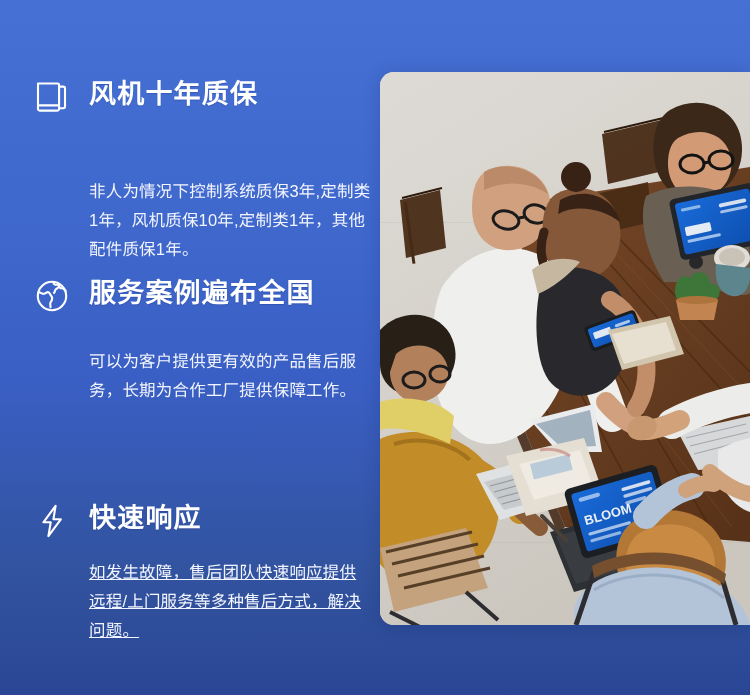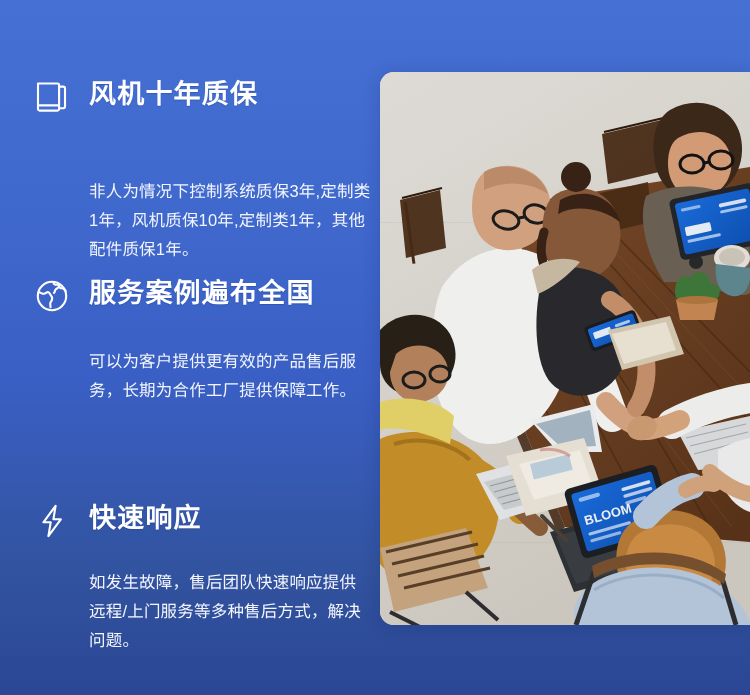--- a/index.html
+++ b/index.html
@@ -80,21 +80,21 @@
     left: 89px;
     width: 282px;
     font-size: 16.5px;
     line-height: 29px;
     font-weight: normal;
     color: #f2f5fd;
     letter-spacing: 0.2px;
   }
   .feature-1 .feature-body { top: 63px; margin-top: 38px; }
   .feature-2 .feature-body { top: 72px; }
-  .feature-3 .feature-body { top: 68px; }
+  .feature-3 .feature-body { top: 58px; text-decoration: underline; }
 
   
   .photo {
     position: absolute;
     left: 380px;
     top: 72px;
     width: 370px;
     height: 553px;
     border-radius: 14px 0 0 14px;
     overflow: hidden;

